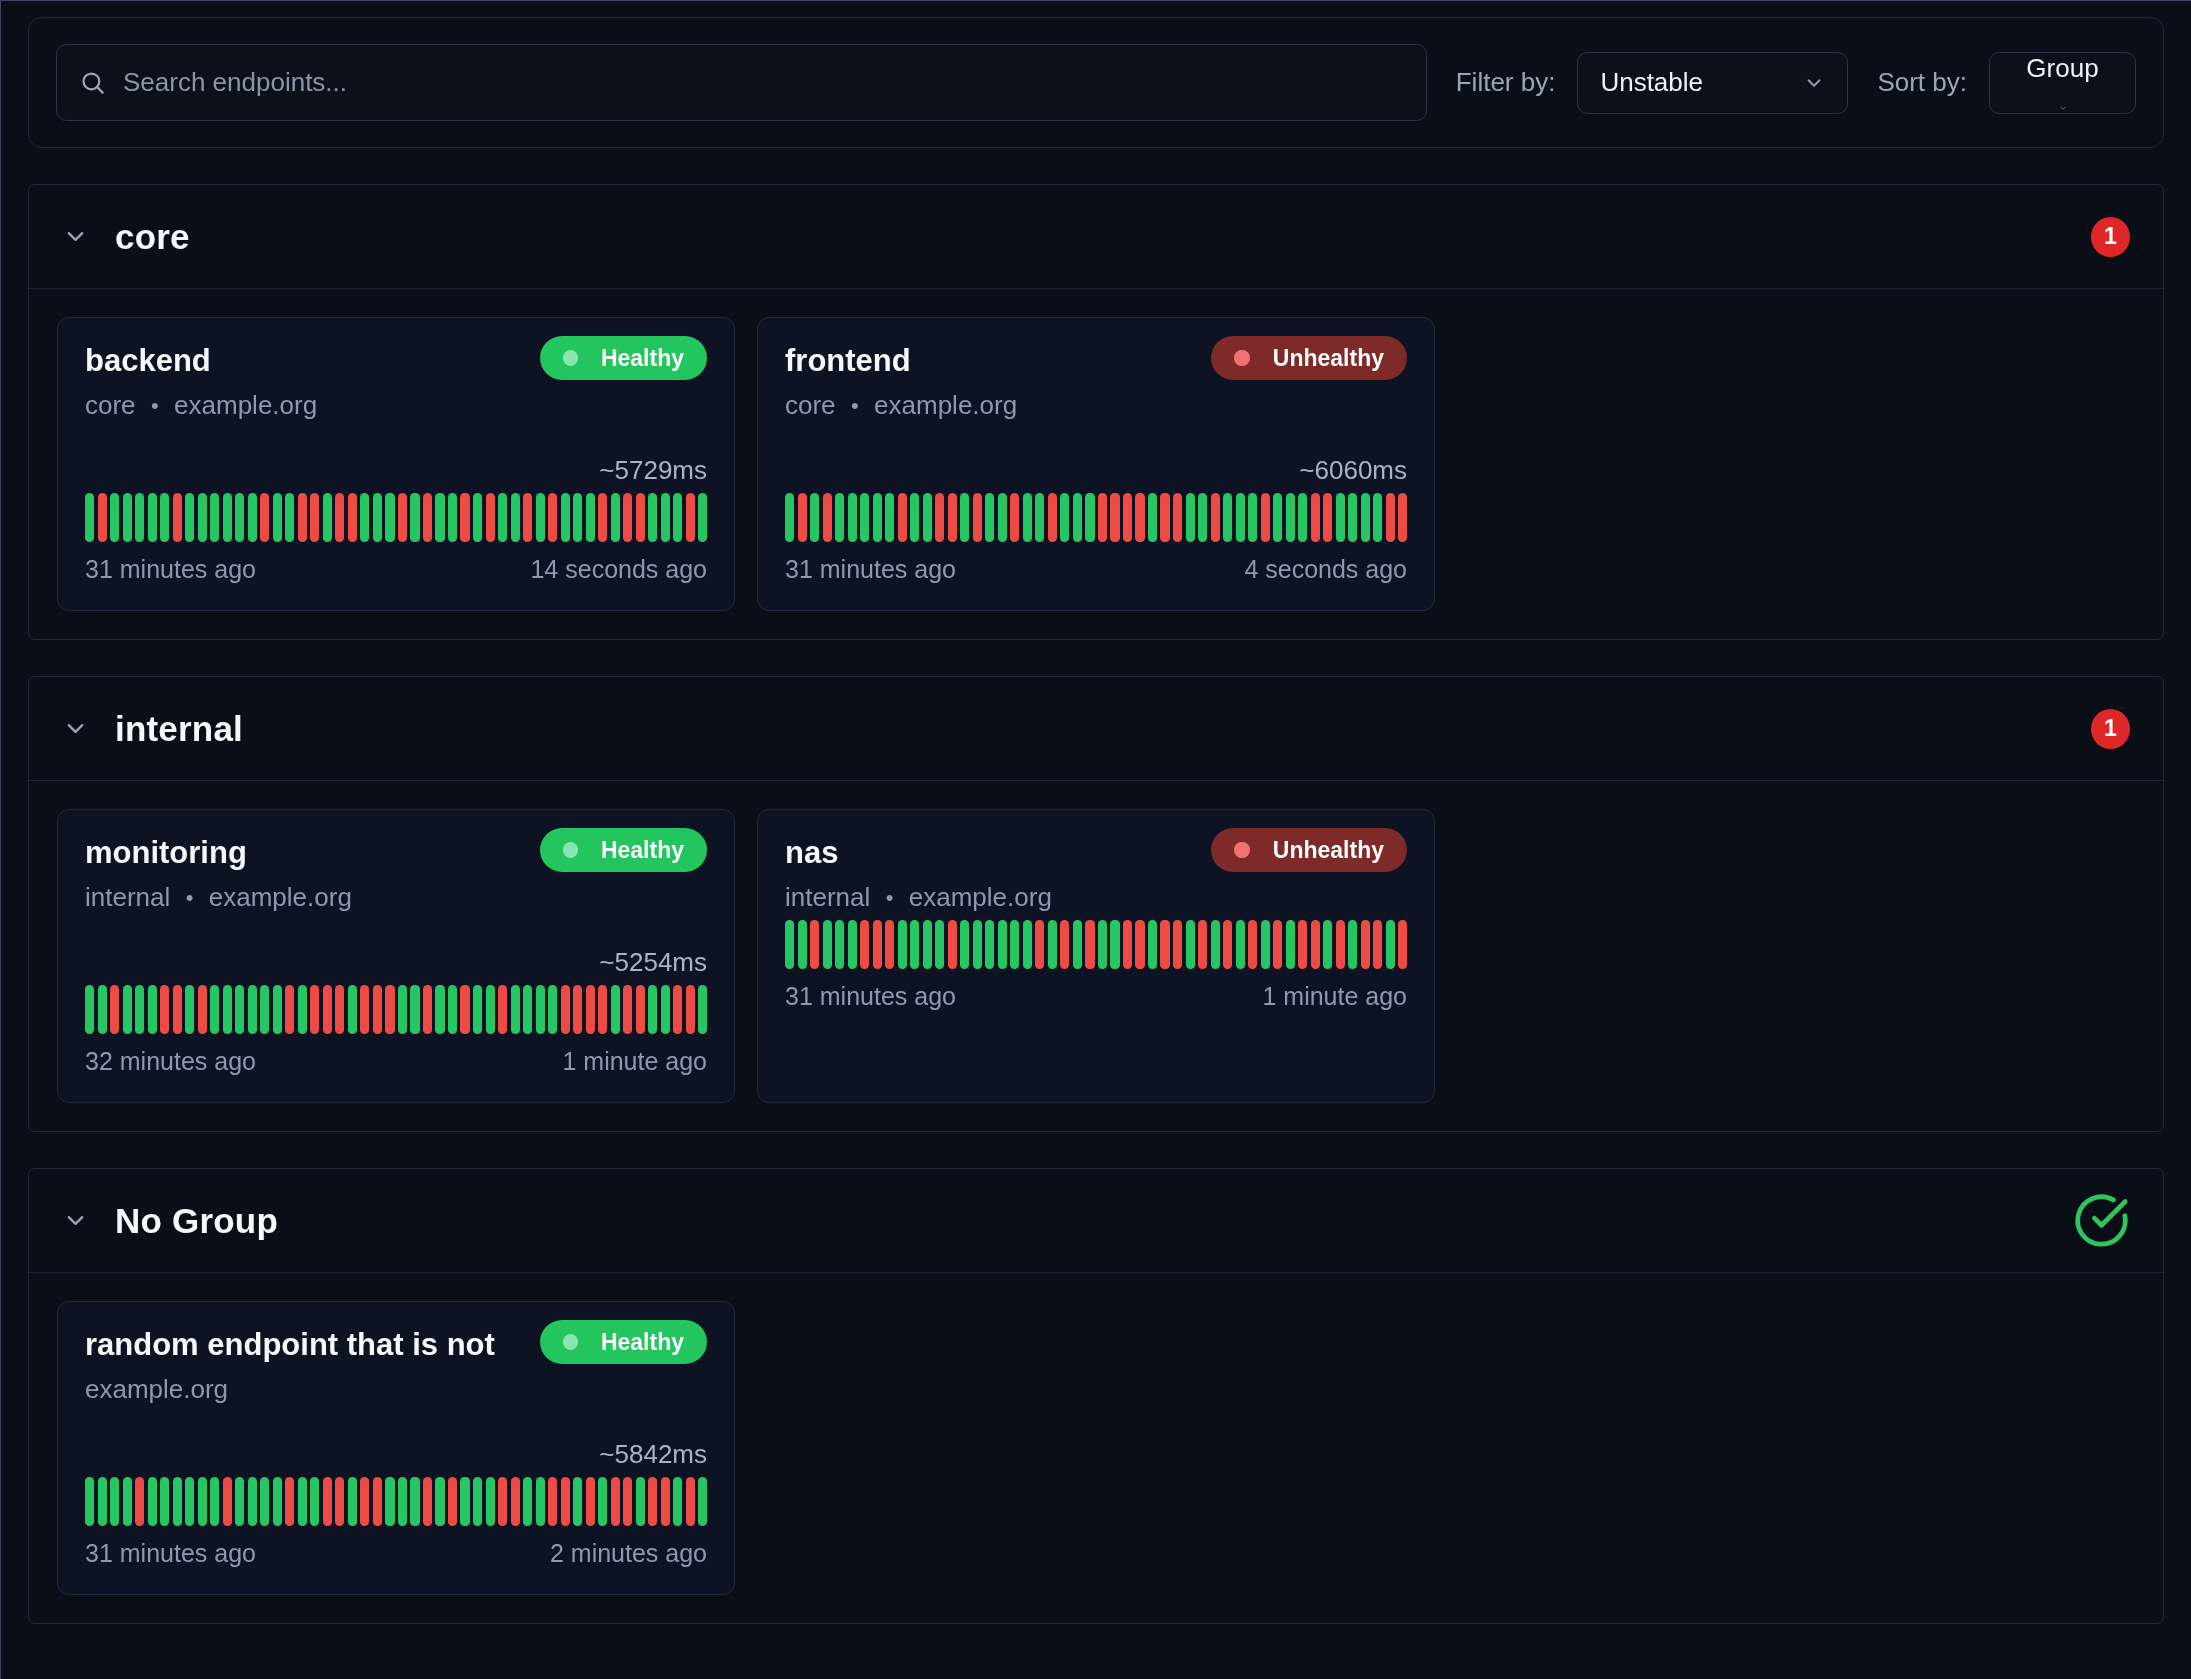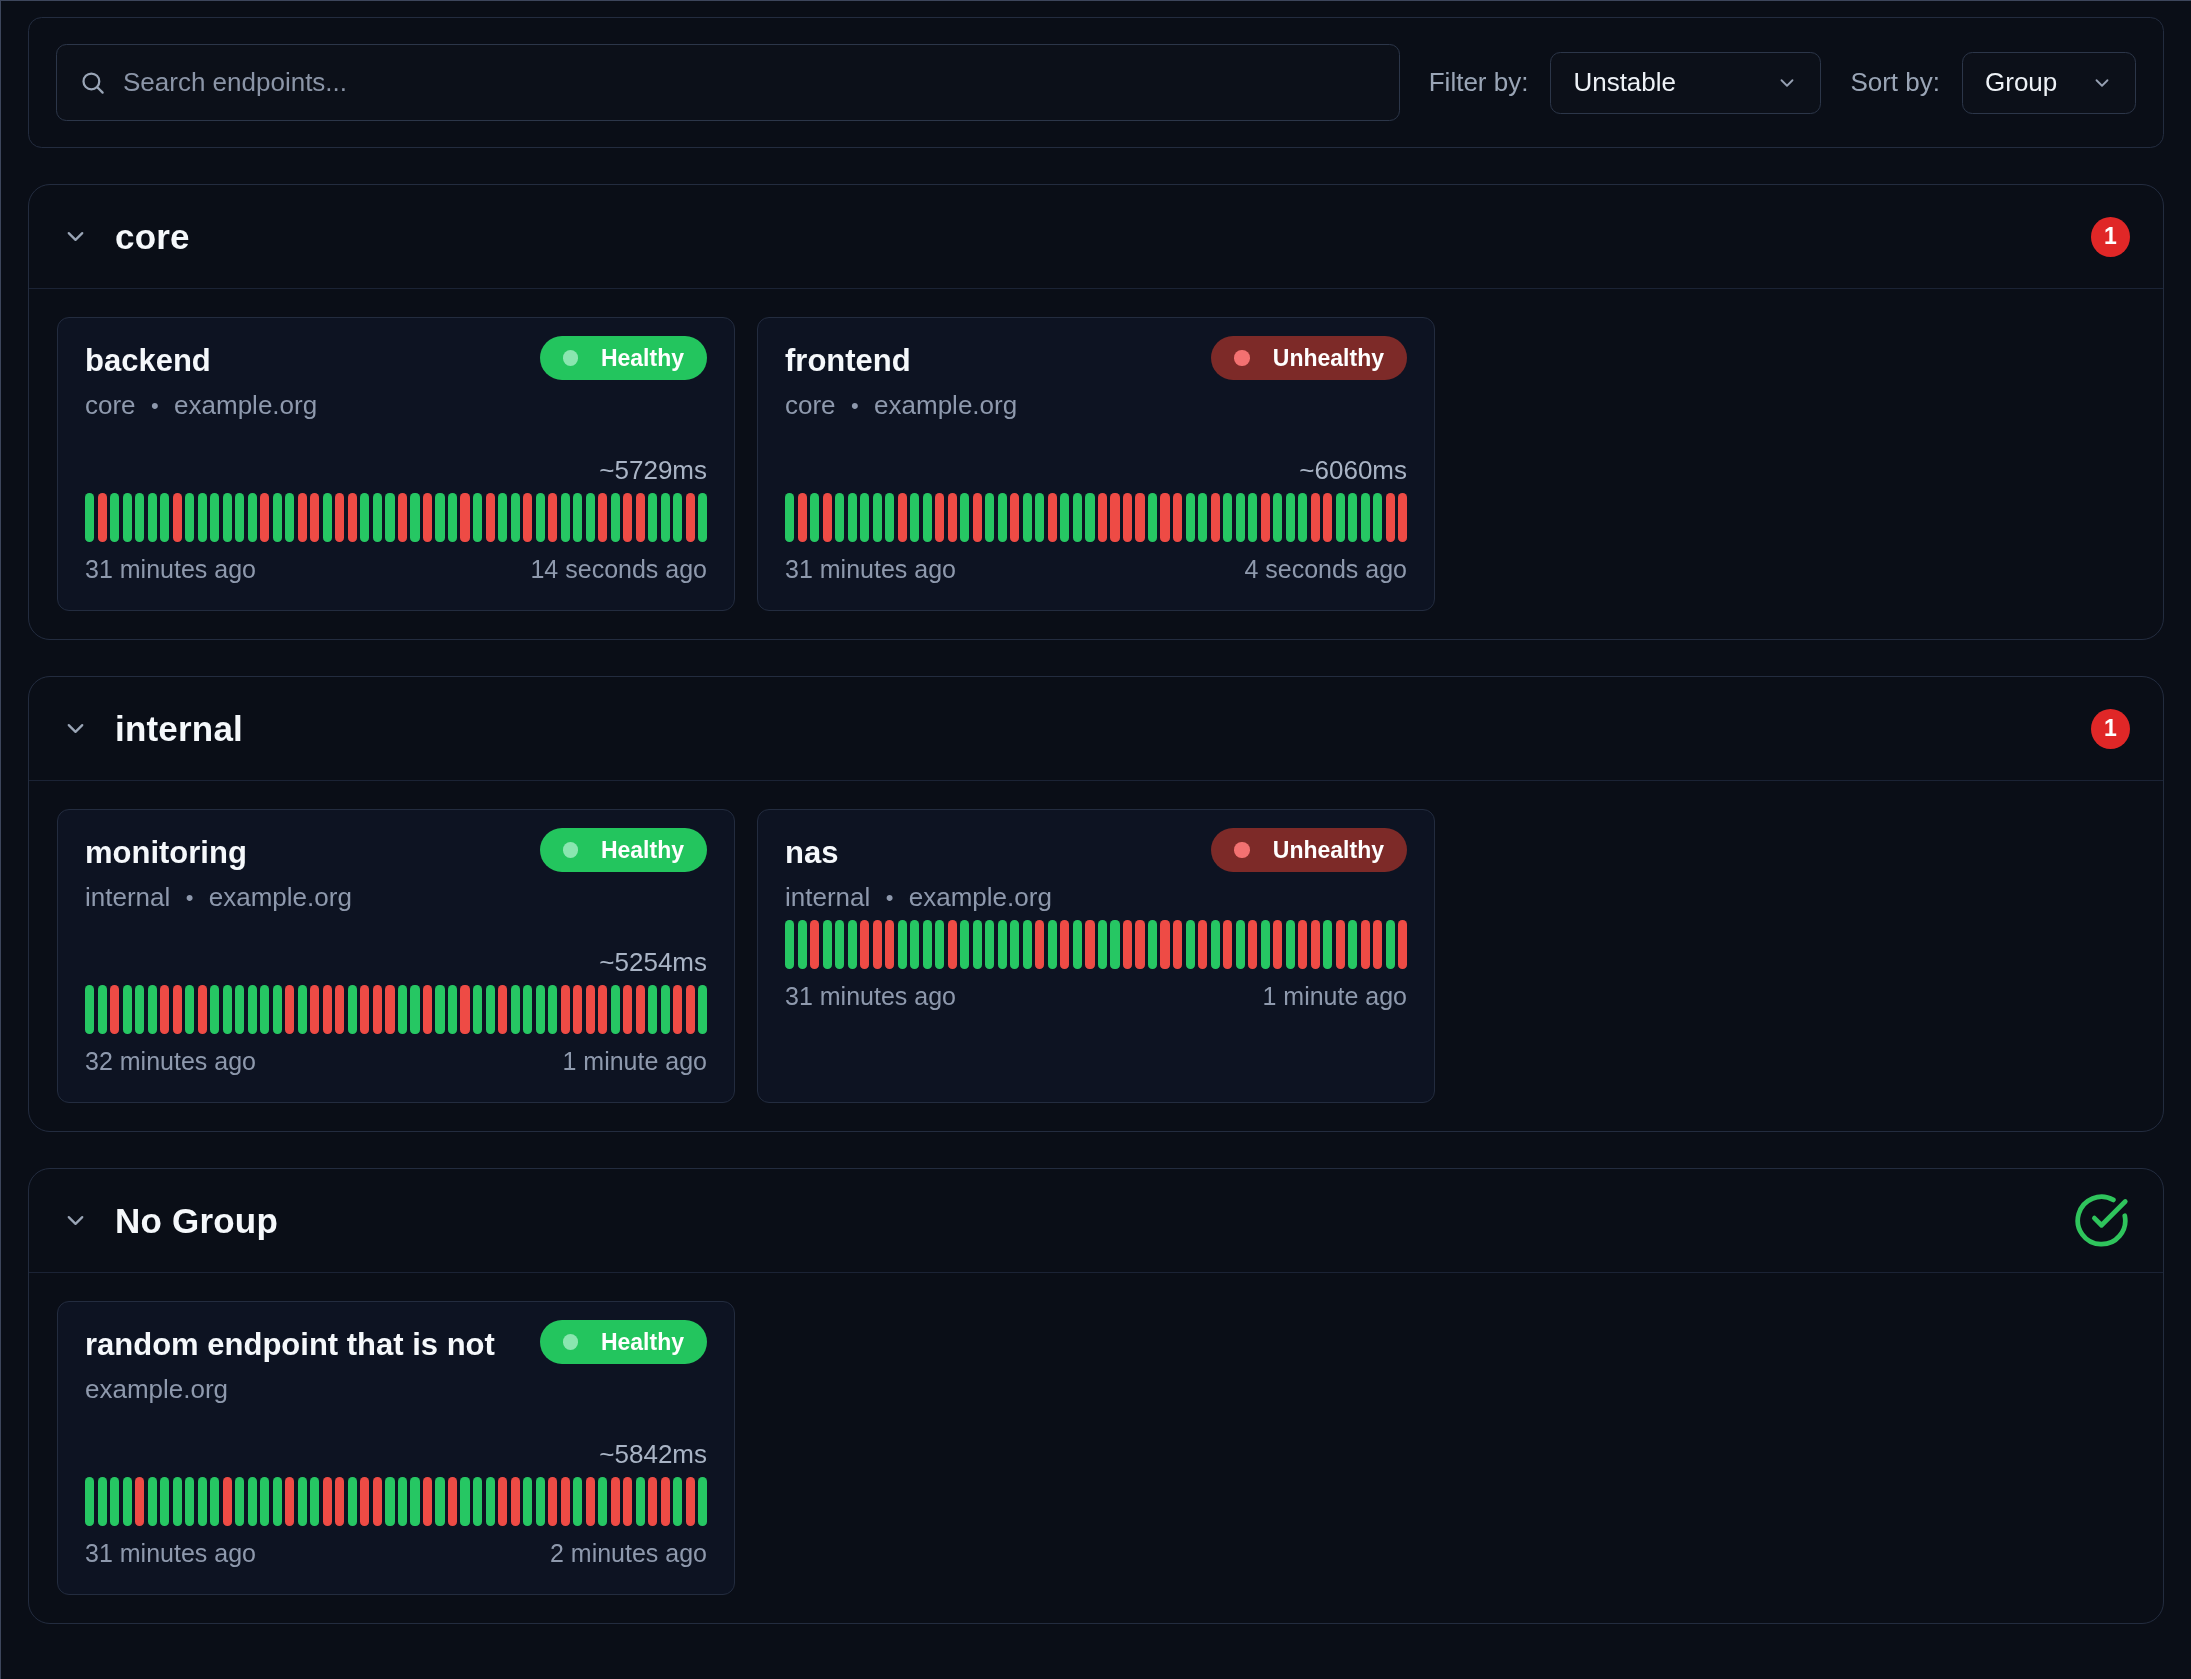--- a/index.html
+++ b/index.html
@@ -28,25 +28,25 @@
   .control { display: flex; align-items: center; gap: 22px; margin-left: 29px; }
   .control-label { font-size: 26px; color: #9aa5b6; white-space: nowrap; }
   .select {
     height: 62px; border: 0.9px solid #2c3649; border-radius: 10.3px;
     display: flex; align-items: center; justify-content: space-between;
     padding: 0 22px; gap: 20.5px; cursor: pointer; background: rgba(255,255,255,0.01);
   }
   .select-value { font-size: 26px; color: #eef2f7; }
   .select svg { width: 22px; height: 22px; stroke: #96a0b2; }
   .select.filter { width: 271px; }
-  .select.sort  { width: 174px; }
+  .select.sort  { width: 147px; flex-direction: column; }
 
   
   .group {
-    margin: 36px 28px 0; border: 0.9px solid #232c3f; border-radius: 22px; overflow: hidden;
+    margin: 36px 28px 0; border: 0.9px solid #232c3f; border-radius: 7px; overflow: hidden;
   }
   .group-header {
     height: 104px; display: flex; align-items: center; padding: 0 33px; gap: 26px;
     border-bottom: 0.9px solid #1b2335; cursor: pointer;
   }
   .group-header svg.chev { width: 27px; height: 27px; stroke: #9aa5b6; flex: 0 0 auto; }
   .group-title { font-size: 35px; font-weight: 700; color: #f5f8fb; letter-spacing: 0.2px; }
   .group-status { margin-left: auto; display: flex; align-items: center; }
   .count-badge {
     min-width: 39px; height: 40px; padding: 0 8.6px; border-radius: 50%;

